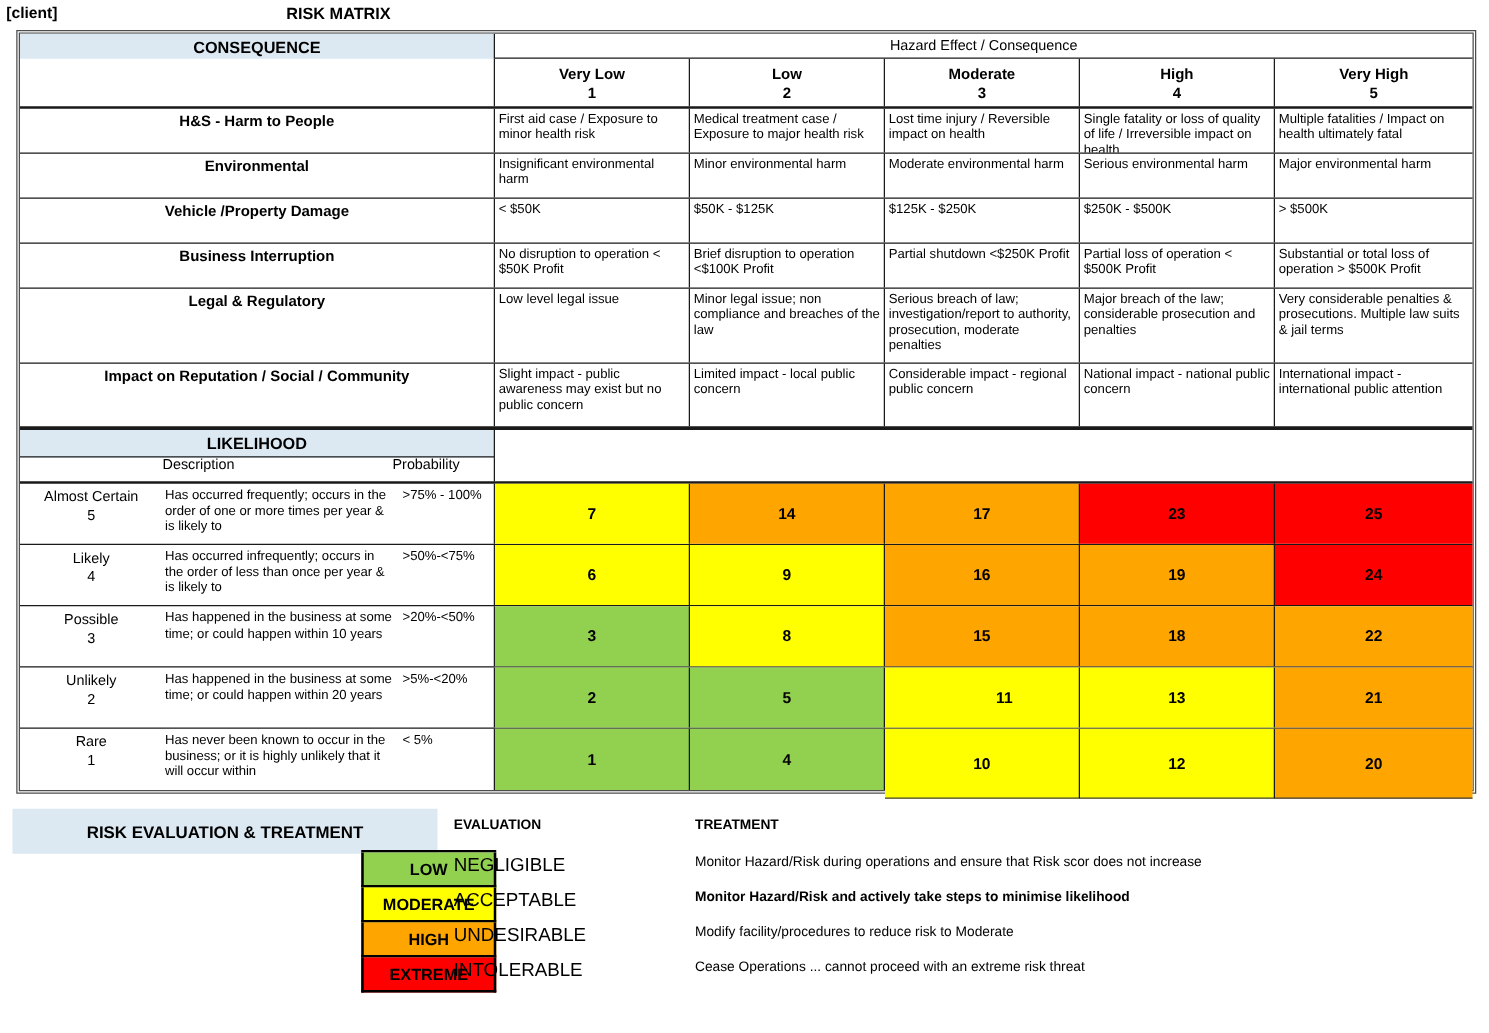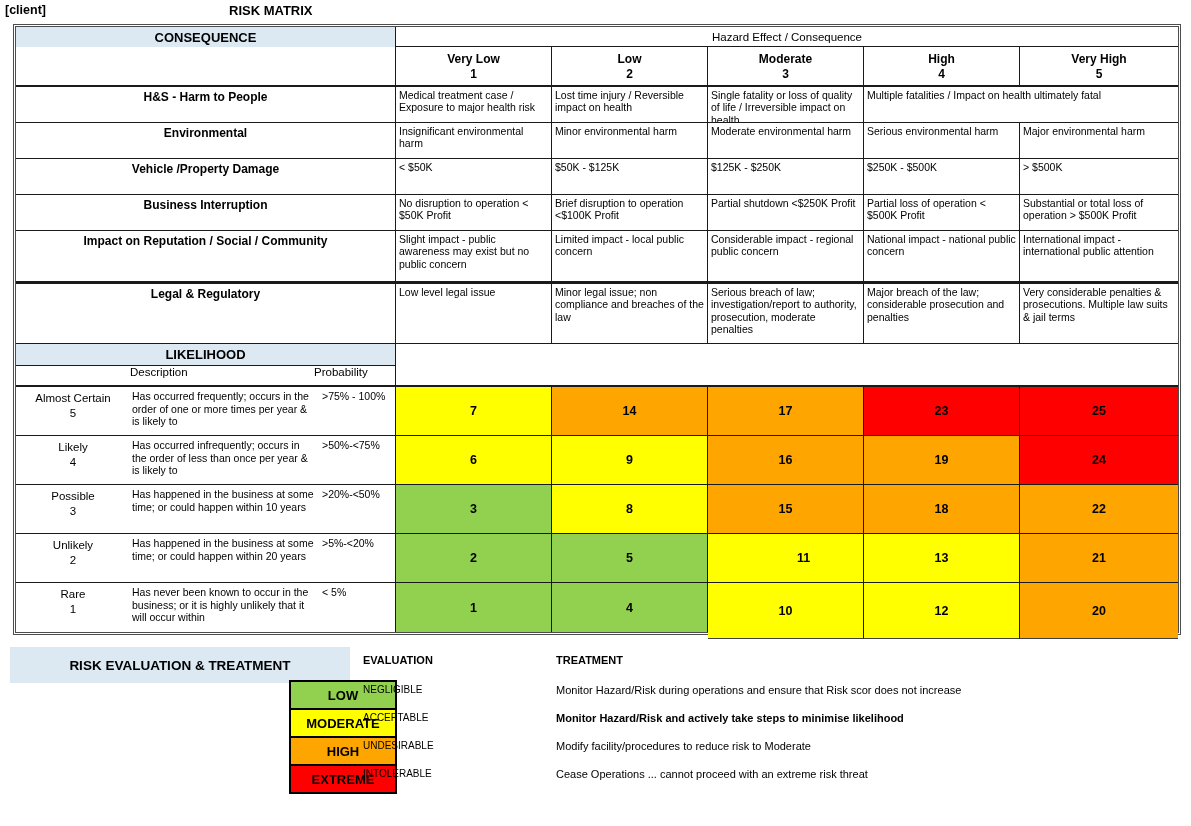--- a/index.html
+++ b/index.html
@@ -35,21 +35,21 @@
   .score{display:flex;align-items:center;justify-content:center;font-weight:bold;font-size:12.5px;}
   .score.ext{height:56px;position:relative;z-index:2;border-bottom:1px solid #404040;}
 
   .bottom{position:relative;height:160px;}
   .ret-title{position:absolute;left:10px;top:12px;width:340px;height:36px;background:#DCE9F3;font-weight:bold;font-size:13.5px;display:flex;align-items:center;justify-content:center;}
   .col-head{position:absolute;top:19px;font-weight:bold;font-size:11px;}
   .eval-x{left:363px;}
   .treat-x{left:556px;}
   .legend{position:absolute;left:289px;top:45px;width:108px;border-top:2px solid #000;}
   .legend-item{height:28px;box-sizing:border-box;border:2px solid #000;border-top:none;display:flex;align-items:center;justify-content:center;font-weight:bold;font-size:13px;}
-  .eval-label{position:absolute;font-size:10px;}
+  .eval-label{position:absolute;font-size:15px;}
   .treat-label{position:absolute;font-size:11px;}
 </style>
 </head>
 <body>
 
 <div class="titlebar">
   <div class="client">[client]</div>
   <div class="doc-title">RISK MATRIX</div>
 </div>
 
@@ -79,20 +79,21 @@
       <div>4</div>
     </div>
     <div class="cell w-last sev-head">
       <div>Very High</div>
       <div>5</div>
     </div>
   </div>
 
   <div class="tr h48 bB1">
     <div class="cell w-left cat bR">H&amp;S - Harm to People</div>
+    <div class="cell w-col desc bR">First aid case / Exposure to minor health risk</div>
     <div class="cell w-col desc bR">Medical treatment case / Exposure to major health risk</div>
     <div class="cell w-col desc bR">Lost time injury / Reversible impact on health</div>
     <div class="cell w-col desc bR">Single fatality or loss of quality of life / Irreversible impact on health</div>
     <div class="cell w-last desc">Multiple fatalities / Impact on health ultimately fatal</div>
   </div>
 
   <div class="tr h36 bB1">
     <div class="cell w-left cat bR">Environmental</div>
     <div class="cell w-col desc bR">Insignificant environmental harm</div>
     <div class="cell w-col desc bR">Minor environmental harm</div>
@@ -112,38 +113,38 @@
 
   <div class="tr h48 bB1">
     <div class="cell w-left cat bR">Business Interruption</div>
     <div class="cell w-col desc bR">No disruption to operation &lt; $50K Profit</div>
     <div class="cell w-col desc bR">Brief disruption to operation &lt;$100K Profit</div>
     <div class="cell w-col desc bR">Partial shutdown &lt;$250K Profit</div>
     <div class="cell w-col desc bR">Partial loss of operation &lt; $500K Profit</div>
     <div class="cell w-last desc">Substantial or total loss of operation &gt; $500K Profit</div>
   </div>
 
+  <div class="tr h60 bB1">
+    <div class="cell w-left cat bR">Legal &amp; Regulatory</div>
+    <div class="cell w-col desc bR">Low level legal issue</div>
+    <div class="cell w-col desc bR">Minor legal issue; non compliance and breaches of the law</div>
+    <div class="cell w-col desc bR">Serious breach of law; investigation/report to authority, prosecution, moderate penalties</div>
+    <div class="cell w-col desc bR">Major breach of the law; considerable prosecution and penalties</div>
+    <div class="cell w-last desc">Very considerable penalties &amp; prosecutions. Multiple law suits &amp; jail terms</div>
+  </div>
+
   <div class="tr h53 bB3">
     <div class="cell w-left cat bR">Impact on Reputation / Social / Community</div>
     <div class="cell w-col desc bR">Slight impact - public awareness may exist but no public concern</div>
     <div class="cell w-col desc bR">Limited impact - local public concern</div>
     <div class="cell w-col desc bR">Considerable impact - regional public concern</div>
     <div class="cell w-col desc bR">National impact - national public concern</div>
     <div class="cell w-last desc">International impact - international public attention</div>
   </div>
 
-  <div class="tr h60 bB1">
-    <div class="cell w-left cat bR">Legal &amp; Regulatory</div>
-    <div class="cell w-col desc bR">Low level legal issue</div>
-    <div class="cell w-col desc bR">Minor legal issue; non compliance and breaches of the law</div>
-    <div class="cell w-col desc bR">Serious breach of law; investigation/report to authority, prosecution, moderate penalties</div>
-    <div class="cell w-col desc bR">Major breach of the law; considerable prosecution and penalties</div>
-    <div class="cell w-last desc">Very considerable penalties &amp; prosecutions. Multiple law suits &amp; jail terms</div>
-  </div>
-
   <div class="tr h22">
     <div class="cell w-left blue-head bR bB1" style="background-color: rgb(220, 233, 243);">LIKELIHOOD</div>
     <div class="cell w-last"></div>
   </div>
 
   <div class="tr h21 bB2">
     <div class="cell w-left lh-headrow bR">
       <div style="width:114px;flex:none;"></div>
       <div style="width:184px;flex:none;">Description</div>
       <div style="flex:1;">Probability</div>

